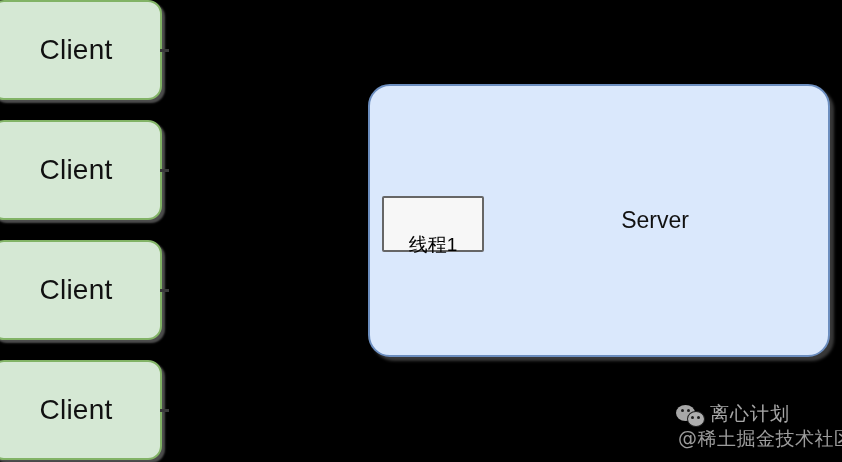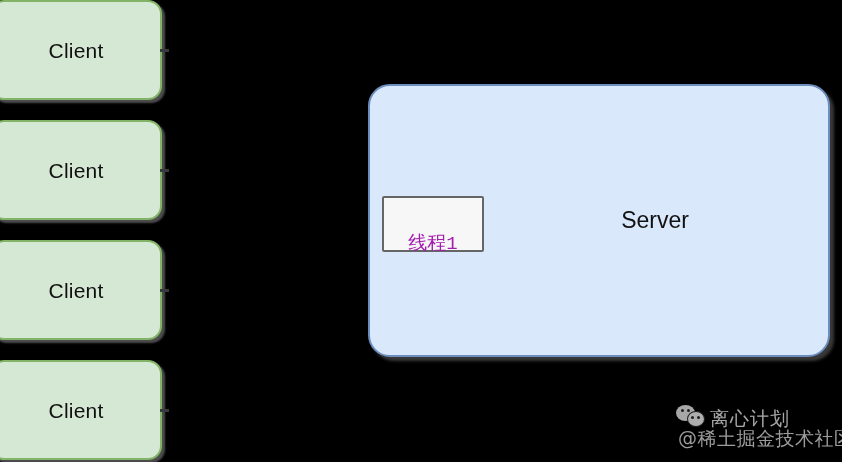--- a/index.html
+++ b/index.html
@@ -33,21 +33,21 @@
     box-sizing: border-box;
     background: #d5e8d4;
     border: 2px solid #82b366;
     border-radius: 14px;
     display: flex;
     align-items: center;
     justify-content: center;
     box-shadow: 3px 3px 2px rgba(255,255,255,0.30);
   }
   .client-label {
-    font-size: 21px;
+    font-size: 28px;
     color: #111111;
     letter-spacing: 0.2px;
     line-height: 1;
   }
 
   .client-1 { top: 0px; }
   .client-2 { top: 120px; }
   .client-3 { top: 240px; }
   .client-4 { top: 360px; }
 
@@ -103,42 +103,42 @@
     box-sizing: border-box;
     background: #f7f7f7;
     border: 2px solid #666666;
     border-radius: 2px;
     display: flex;
     align-items: center;
     justify-content: center;
   }
   .thread-label {
     font-size: 19px;
-    color: #a21caf;
-    font-family: Liberation Mono, monospace;
+    color: #000000;
+    font-family: Liberation Sans, sans-serif;
     line-height: 1;
     margin-top: 40px;
   }
 
   
   .watermark {
     position: absolute;
     left: 676px;
     top: 404px;
     width: 160px;
     height: 52px;
     opacity: 0.72;
     user-select: none;
   }
   .wm-row1 {
     position: absolute;
     left: 0;
     top: 0;
     display: flex;
-    align-items: flex-end;
+    align-items: flex-start;
     gap: 6px;
   }
   .wm-icon {
     width: 28px;
     height: 24px;
     position: relative;
     flex: 0 0 auto;
   }
   .wm-icon .bubble-a {
     position: absolute;

